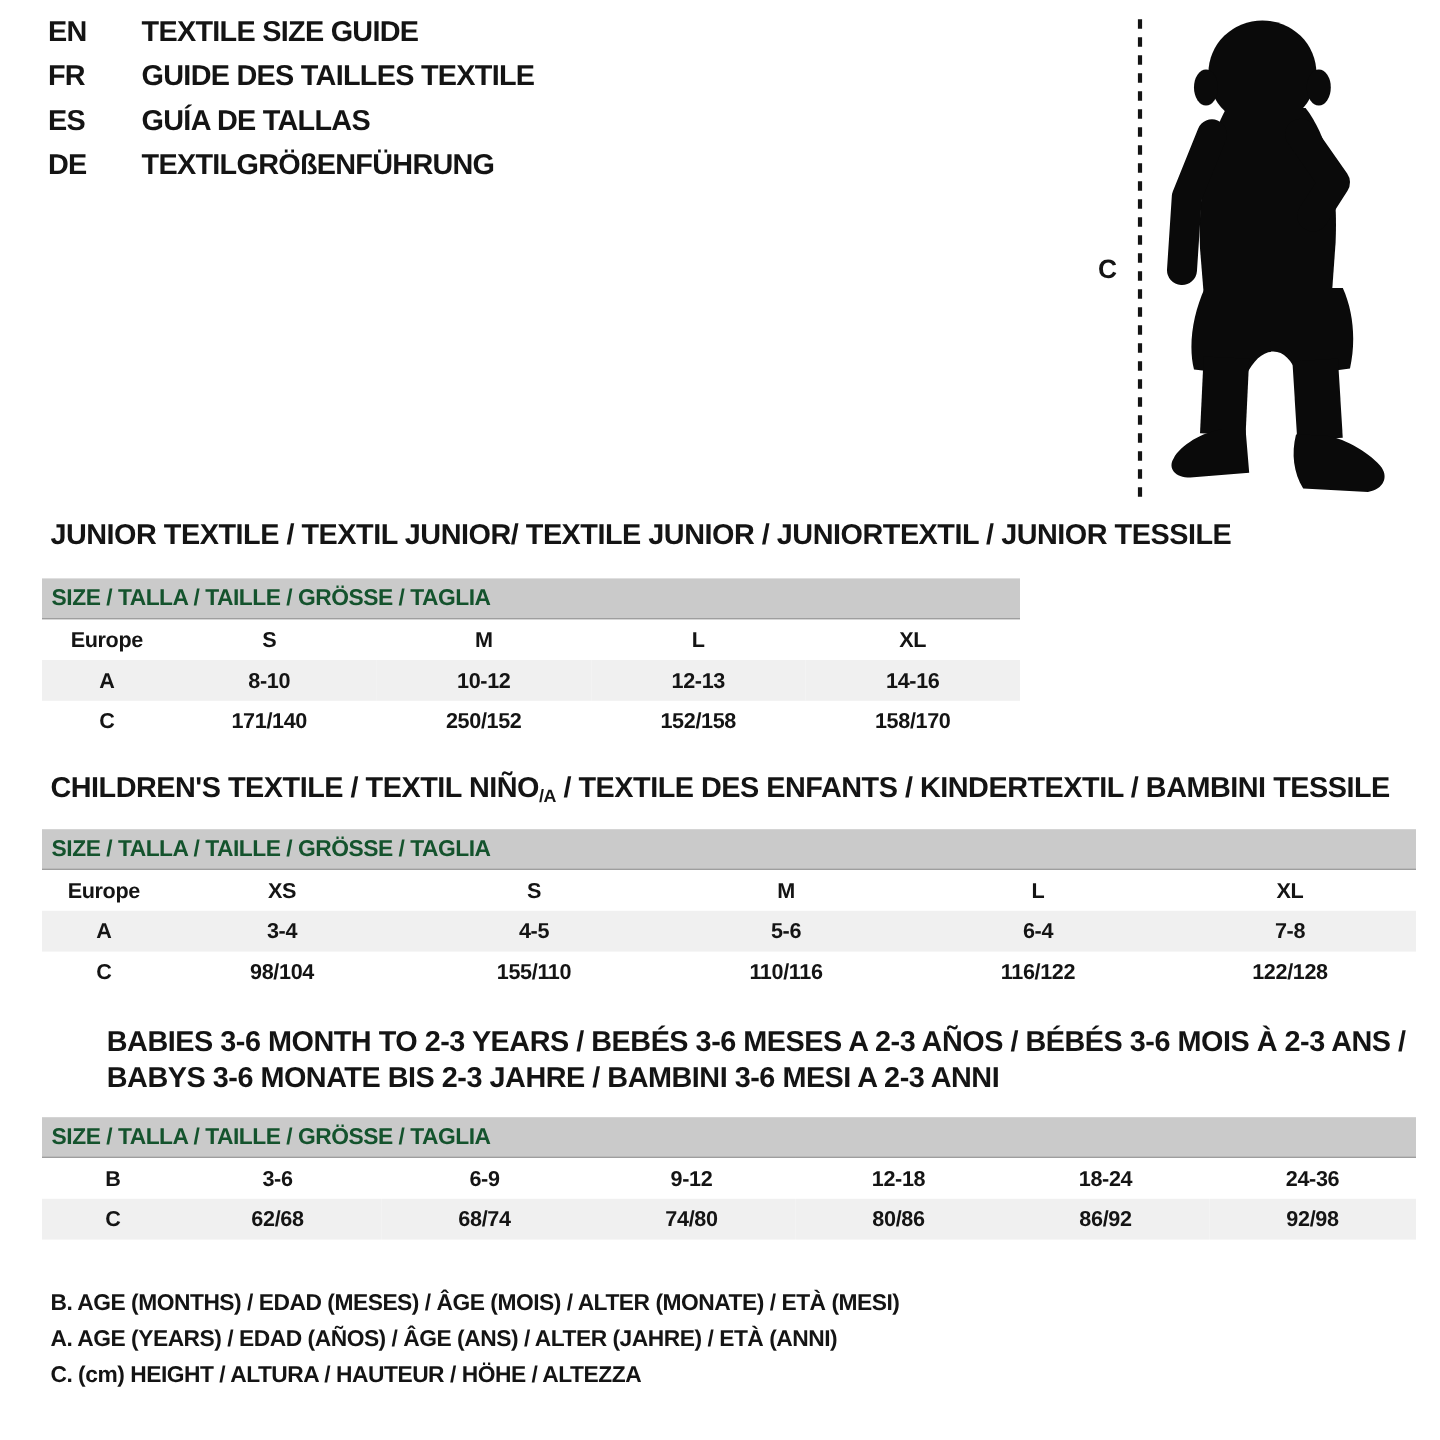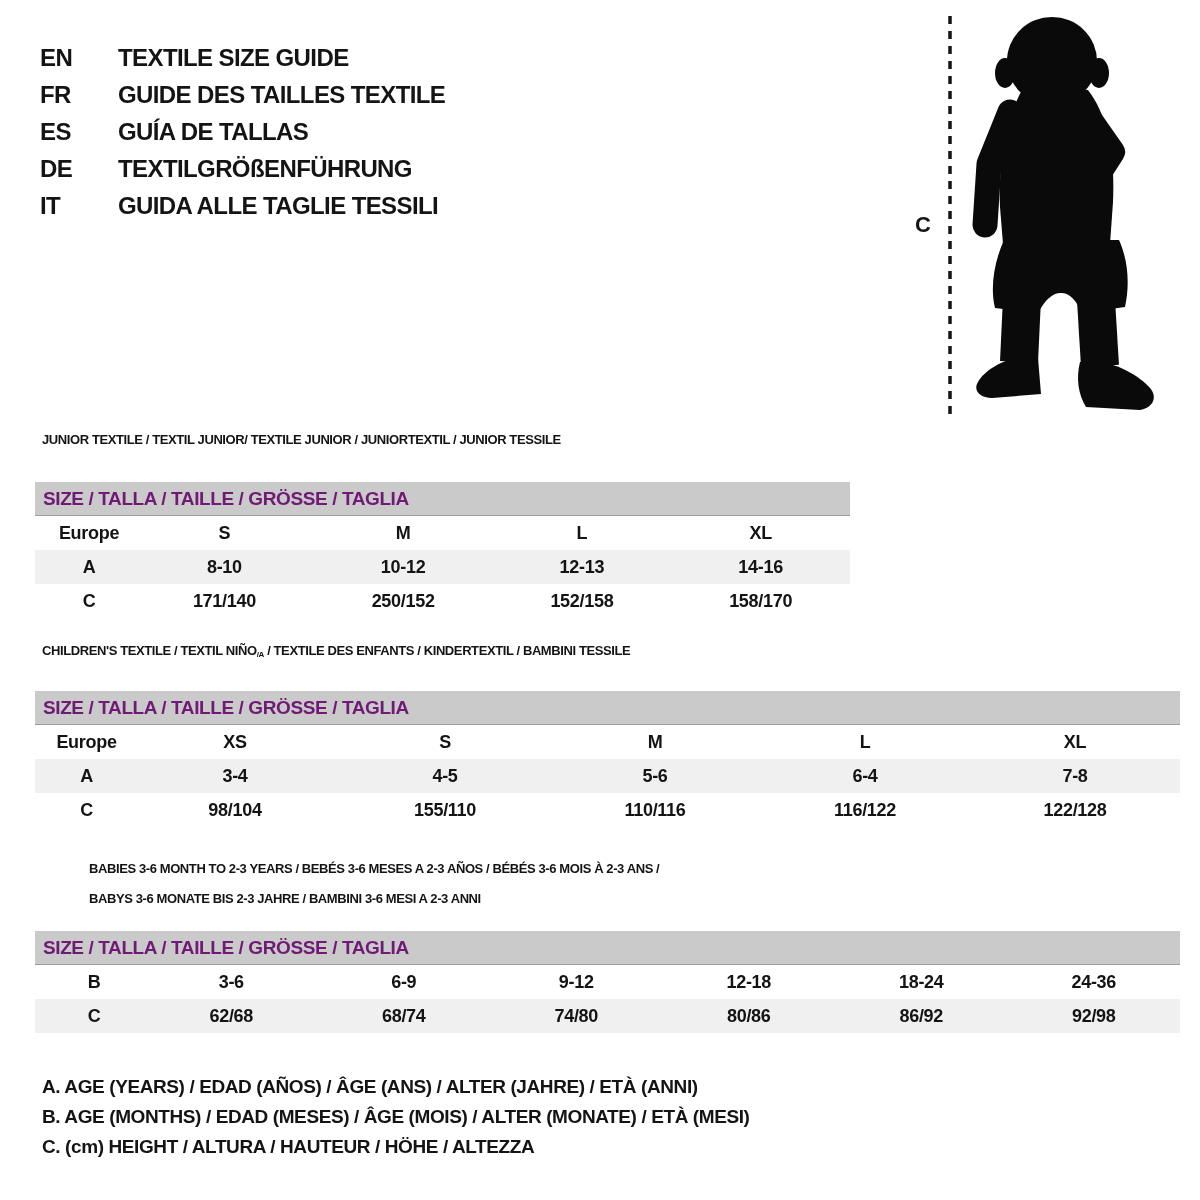--- a/index.html
+++ b/index.html
@@ -1,37 +1,37 @@
 <!DOCTYPE html>
 <html><head>
 <meta charset="utf-8">
 <style>
   html,body { margin:0; padding:0; background:#fff; }
   body { width:1200px; height:1200px; font-family:"Liberation Sans", sans-serif; color:#141414; }
   .page { position:relative; width:1200px; height:1200px; background:#fff; overflow:hidden; }
 
   
-  .lang-list { position:absolute; left:40px; top:39px; }
+  .lang-list { position:absolute; left:40px; top:8px; }
   .lang-row { display:flex; height:37px; line-height:37px; font-size:24px; font-weight:bold; letter-spacing:-0.6px; }
   .lang-code { width:78px; }
 
   
   .figure { position:absolute; left:915px; top:12px; width:262px; height:412px; }
   .figure svg { position:absolute; left:0; top:0; }
   .measure-label { position:absolute; left:0px; top:200px; font-size:22px; font-weight:bold; }
 
   
-  .section-heading { position:absolute; left:42px; font-size:13px; font-weight:bold; letter-spacing:-0.4px; white-space:nowrap; }
+  .section-heading { position:absolute; left:42px; font-size:24px; font-weight:bold; letter-spacing:-0.4px; white-space:nowrap; }
   .section-heading .sub { font-size:0.62em; vertical-align:-0.28em; }
   .heading-2line { line-height:30px;margin-left:47px; }
 
   
   .size-table { position:absolute; border-collapse:collapse; table-layout:fixed; }
   .size-table th.bar {
-    background:#cacaca; color:#701a75; text-align:left; font-size:19px; font-weight:bold;
+    background:#cacaca; color:#14532d; text-align:left; font-size:19px; font-weight:bold;
     letter-spacing:-0.4px; height:33px; padding:0 0 0 8px; border-bottom:1px solid #9e9e9e;
   }
   .size-table td {
     font-size:18px; font-weight:bold; text-align:center; height:34px; padding:0;
     letter-spacing:-0.3px; white-space:nowrap;
   }
   .size-table td.rowlabel { text-align:center; padding-left:8px; }
   .size-table tr.alt td { background:#f0f0f0; }
 
   
@@ -52,24 +52,20 @@
       <span class="lang-title">GUIDE DES TAILLES TEXTILE</span>
     </div>
     <div class="lang-row">
       <span class="lang-code">ES</span>
       <span class="lang-title">GUÍA DE TALLAS</span>
     </div>
     <div class="lang-row">
       <span class="lang-code">DE</span>
       <span class="lang-title">TEXTILGRÖßENFÜHRUNG</span>
     </div>
-    <div class="lang-row">
-      <span class="lang-code">IT</span>
-      <span class="lang-title">GUIDA ALLE TAGLIE TESSILI</span>
-    </div>
   </div>
 
   <div class="figure">
     <span class="measure-label">C</span>
     <svg width="262" height="412" viewBox="0 0 262 412">
       <line x1="35" y1="4" x2="35" y2="406" stroke="#141414" stroke-width="3.5" stroke-dasharray="8 7"></line>
       <g fill="#0a0a0a" transform="translate(47,0)">
 
         <ellipse cx="90" cy="49" rx="45" ry="44"></ellipse>
 
@@ -212,18 +208,18 @@
         <td>68/74</td>
         <td>74/80</td>
         <td>80/86</td>
         <td>86/92</td>
         <td>92/98</td>
       </tr>
     </tbody>
   </table>
 
   <div class="legend">
+    <div>B. AGE (MONTHS) / EDAD (MESES) / ÂGE (MOIS) / ALTER (MONATE) / ETÀ (MESI)</div>
     <div>A. AGE (YEARS) / EDAD (AÑOS) / ÂGE (ANS) / ALTER (JAHRE) / ETÀ (ANNI)</div>
-    <div>B. AGE (MONTHS) / EDAD (MESES) / ÂGE (MOIS) / ALTER (MONATE) / ETÀ (MESI)</div>
     <div>C. (cm) HEIGHT / ALTURA / HAUTEUR / HÖHE / ALTEZZA</div>
   </div>
 
 </div>
 
 </body></html>

